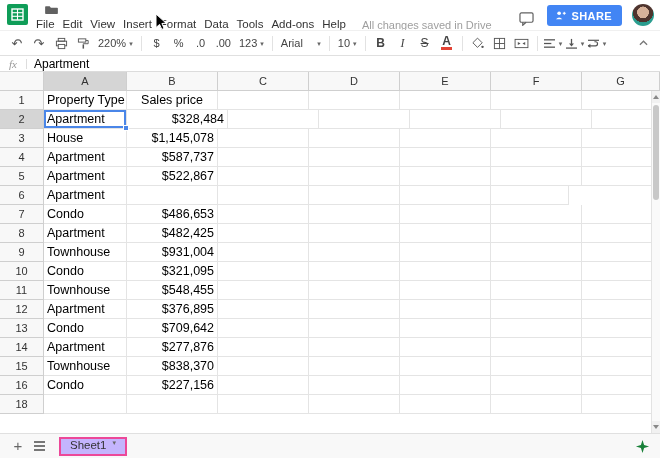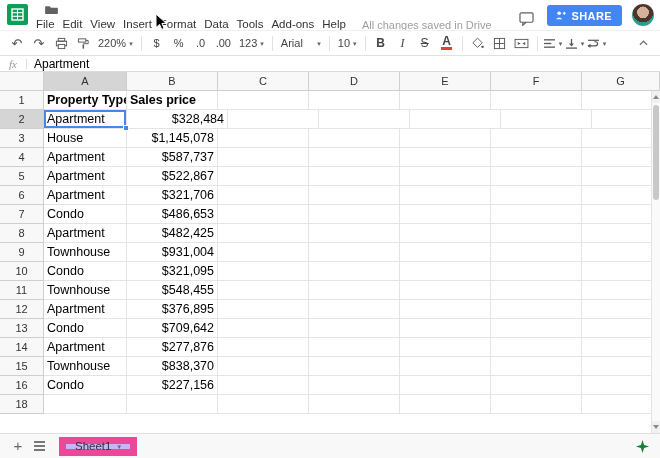--- a/index.html
+++ b/index.html
@@ -47,40 +47,40 @@
 
   
   .grid{position:relative;height:361px;background:#fff;overflow:hidden}
   .hdr-row{display:flex;height:19px}
   .corner{width:44px;flex:none;background:#f8f8f8;border-right:1px solid #cfcfcf;border-bottom:1px solid #cfcfcf}
   .col-h{flex:none;background:#f8f8f8;border-right:1px solid #cfcfcf;border-bottom:1px solid #cfcfcf;font-size:11px;color:#333;display:flex;align-items:center;justify-content:center;height:19px}
   .col-h.hl,.row-h.hl{background:#d5d5d5}
   .grid-row{display:flex;height:19px}
   .row-h{width:44px;flex:none;background:#f8f8f8;border-right:1px solid #cfcfcf;border-bottom:1px solid #cfcfcf;font-size:11px;color:#333;display:flex;align-items:center;justify-content:center}
   .cell{flex:none;border-right:1px solid #e4e4e4;border-bottom:1px solid #e4e4e4;font-size:12.5px;line-height:18px;padding:0 3px;white-space:nowrap;overflow:hidden;position:relative;color:#000}
-  .cell.b{font-weight:bold}
+  .cell.b{font-weight:normal}
   .cell.r{text-align:right}
-  .cell.c{text-align:left}
+  .cell.c{text-align:center}
   .cell.sel{box-shadow:inset 0 0 0 2px #4a86e8;z-index:2;overflow:visible}
   .handle{position:absolute;right:-3px;bottom:-3px;width:6px;height:6px;background:#4a86e8;border:1px solid #fff;z-index:3}
 
   
   .vscroll{position:absolute;top:19px;right:0;width:9px;height:342px;background:#fafafa;border-left:1px solid #e3e3e3}
   .vs-btn{height:12px;display:flex;align-items:center;justify-content:center;background:#f1f1f1;width:100%}
   .vs-btn.down{position:absolute;bottom:0;left:0}
   .tri-up{width:0;height:0;border-left:3px solid transparent;border-right:3px solid transparent;border-bottom:4px solid #888}
   .tri-down{width:0;height:0;border-left:3px solid transparent;border-right:3px solid transparent;border-top:4px solid #888}
   .vs-thumb{position:absolute;top:14px;left:1px;width:6px;height:95px;background:#c8c8c8;border-radius:3px}
 
   
   .bottombar{height:25px;display:flex;align-items:center;background:#f8f8f8;border-top:1px solid #e0e0e0;padding:0 8px}
   .add-sheet{font-size:15px;color:#666;width:20px;text-align:center;line-height:18px;cursor:pointer}
   .all-sheets{margin:0 8px 0 6px;display:flex;flex-direction:column;gap:2px;cursor:pointer}
   .all-sheets i{display:block;width:11px;height:2px;background:#777}
-  .sheet-tab{height:19px;background:#c4b5fd;border:7px solid #ec4899;display:flex;align-items:center;padding:0 9px;font-size:11.5px;color:#333;margin-left:6px;cursor:pointer}
+  .sheet-tab{height:19px;background:#c4b5fd;border:2px solid #ec4899;display:flex;align-items:flex-start;padding:0 9px;font-size:11.5px;color:#333;margin-left:6px;cursor:pointer}
   .sheet-tab .caret{margin-left:6px}
   .explore-btn{margin-left:auto;width:20px;height:20px;display:flex;align-items:center;justify-content:center;cursor:pointer}
 
   .mouse-cursor{position:absolute;left:155px;top:13px;z-index:99;pointer-events:none}
 </style>
 </head>
 <body>
 
 <div class="app">
 
@@ -322,21 +322,20 @@
           <div class="cell r" style="width: 91px;">$522,867</div>
           <div class="cell" style="width: 91px;"></div>
           <div class="cell" style="width: 91px;"></div>
           <div class="cell" style="width: 91px;"></div>
           <div class="cell" style="width: 91px;"></div>
           <div class="cell" style="width: 78px;"></div>
         </div>
         <div class="grid-row">
           <div class="row-h">6</div>
           <div class="cell" style="width: 83px;">Apartment</div>
-          <div class="cell r" style="width: 91px;">$321,706</div>
           <div class="cell" style="width: 91px;"></div>
           <div class="cell" style="width: 91px;"></div>
           <div class="cell" style="width: 91px;"></div>
           <div class="cell" style="width: 91px;"></div>
           <div class="cell" style="width: 78px;"></div>
         </div>
         <div class="grid-row">
           <div class="row-h">7</div>
           <div class="cell" style="width: 83px;">Condo</div>
           <div class="cell r" style="width: 91px;">$486,653</div>

